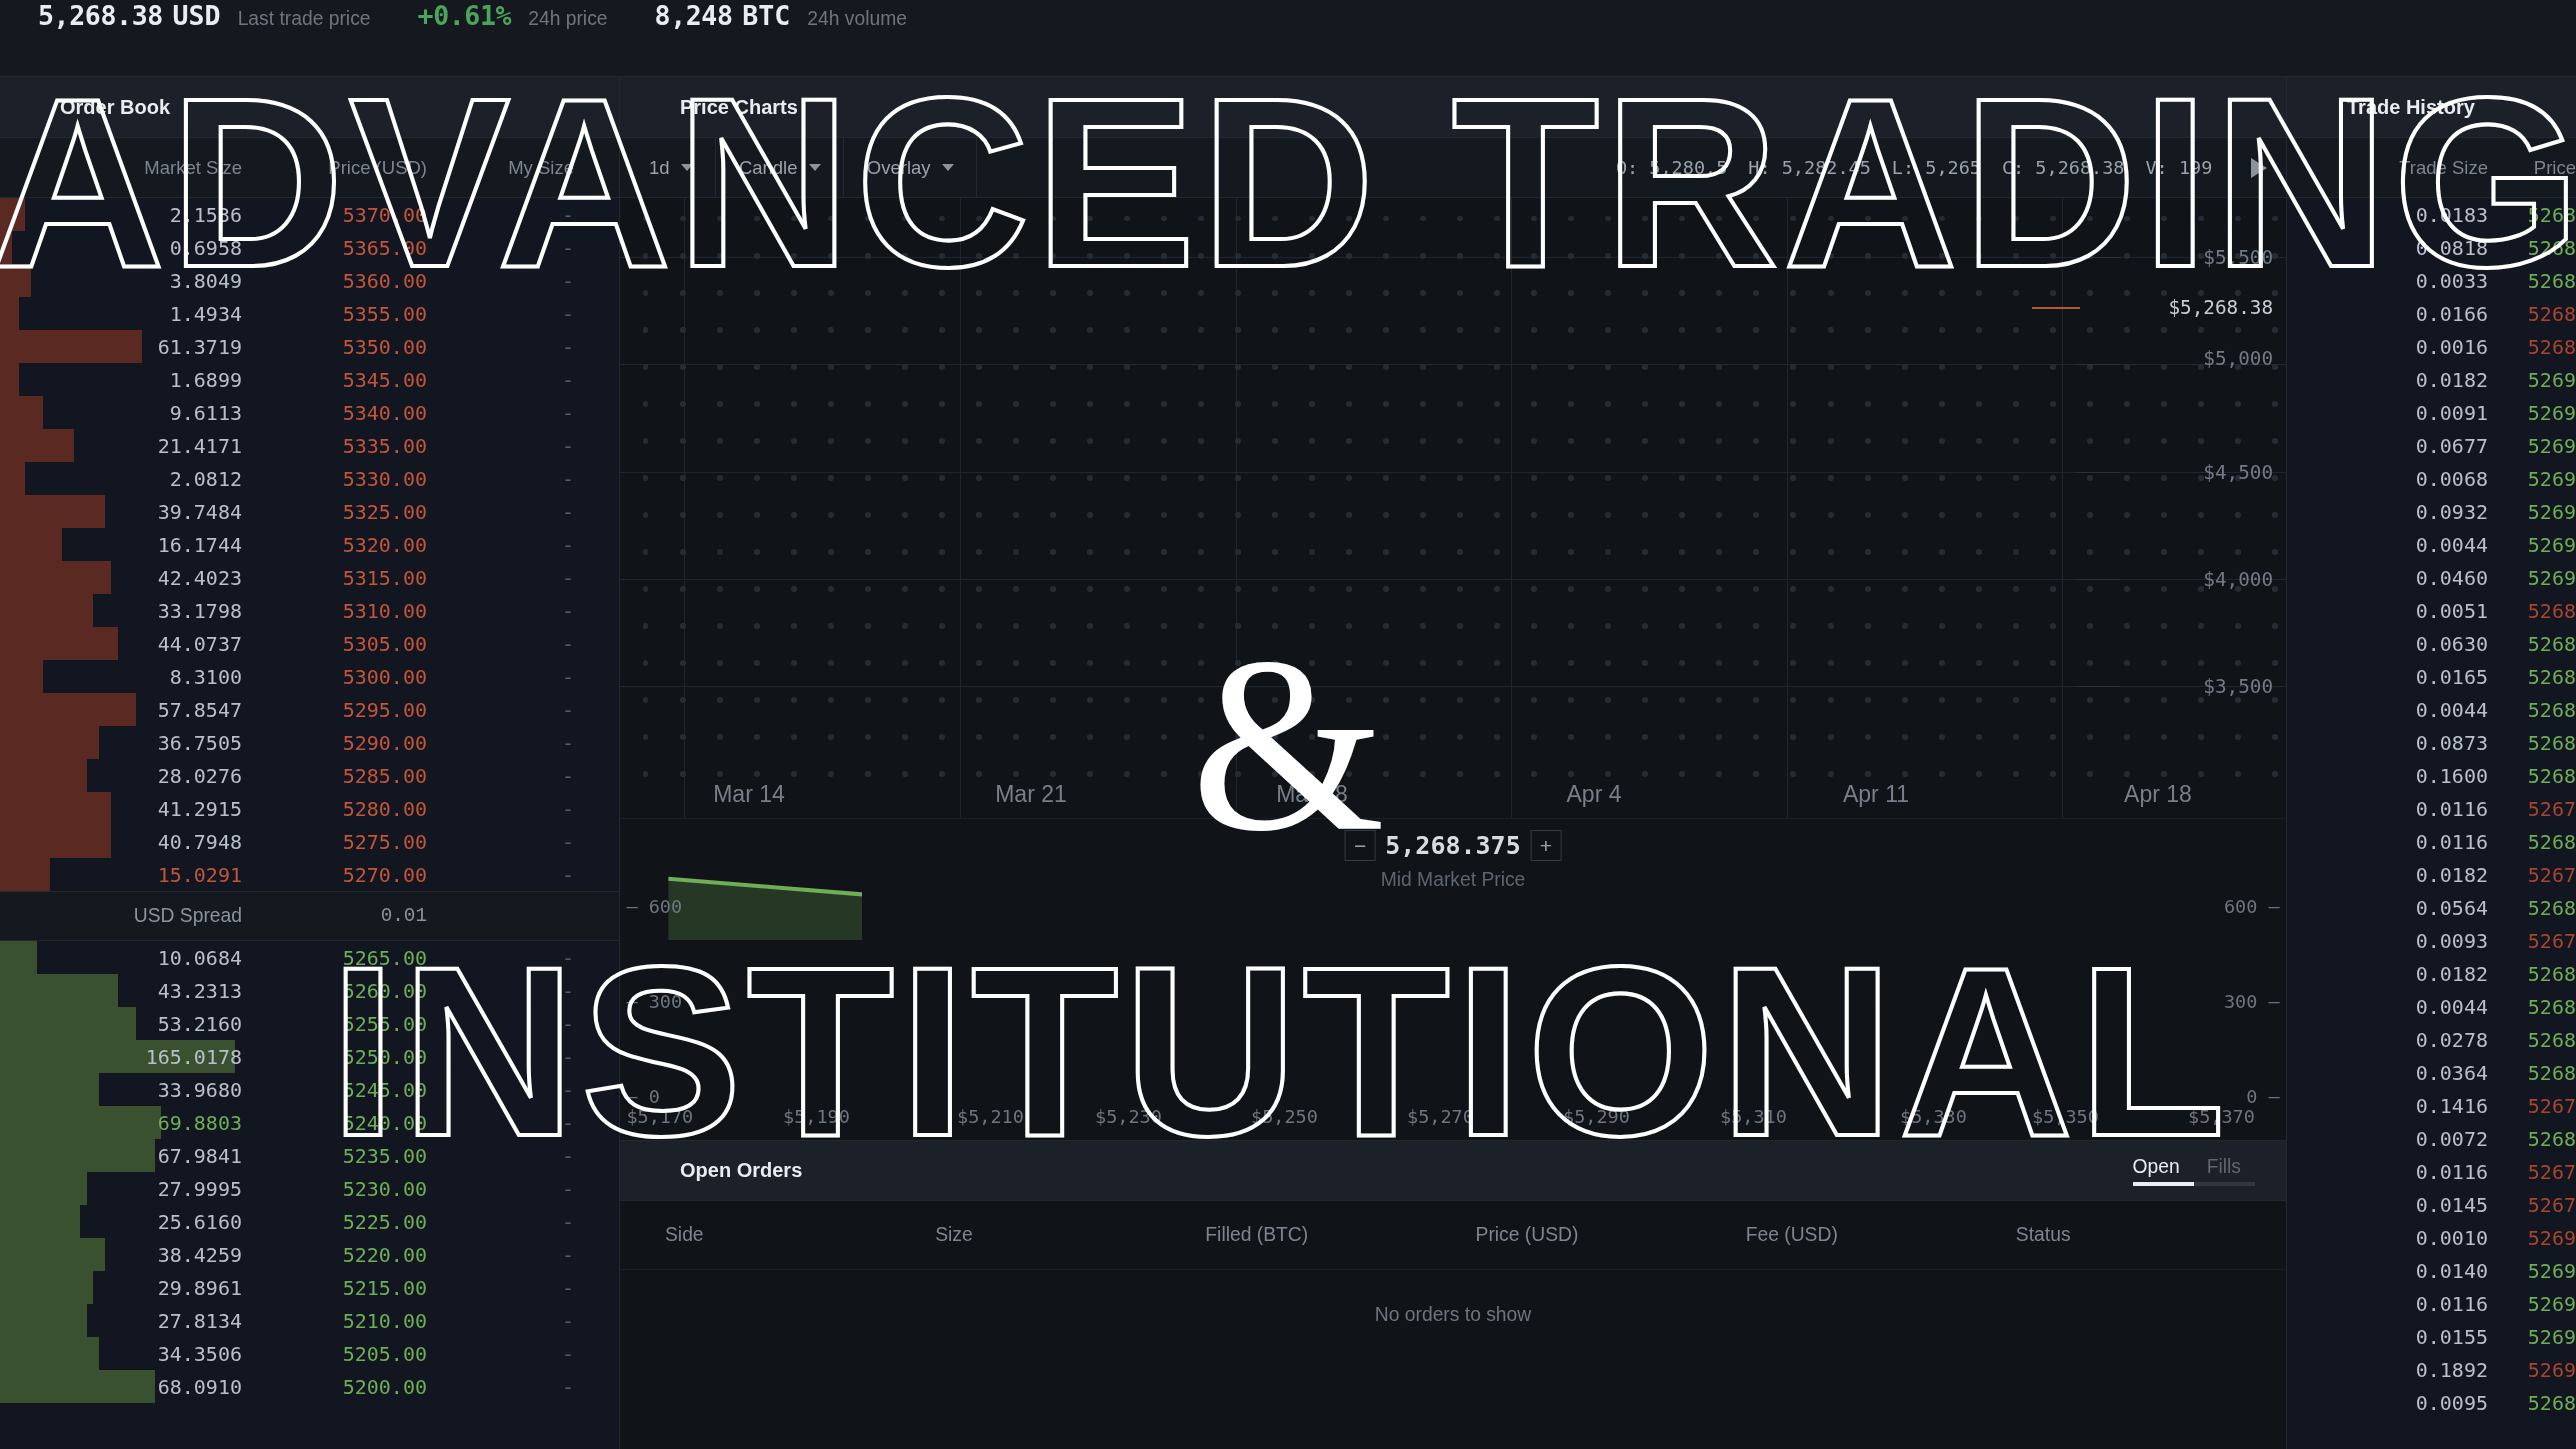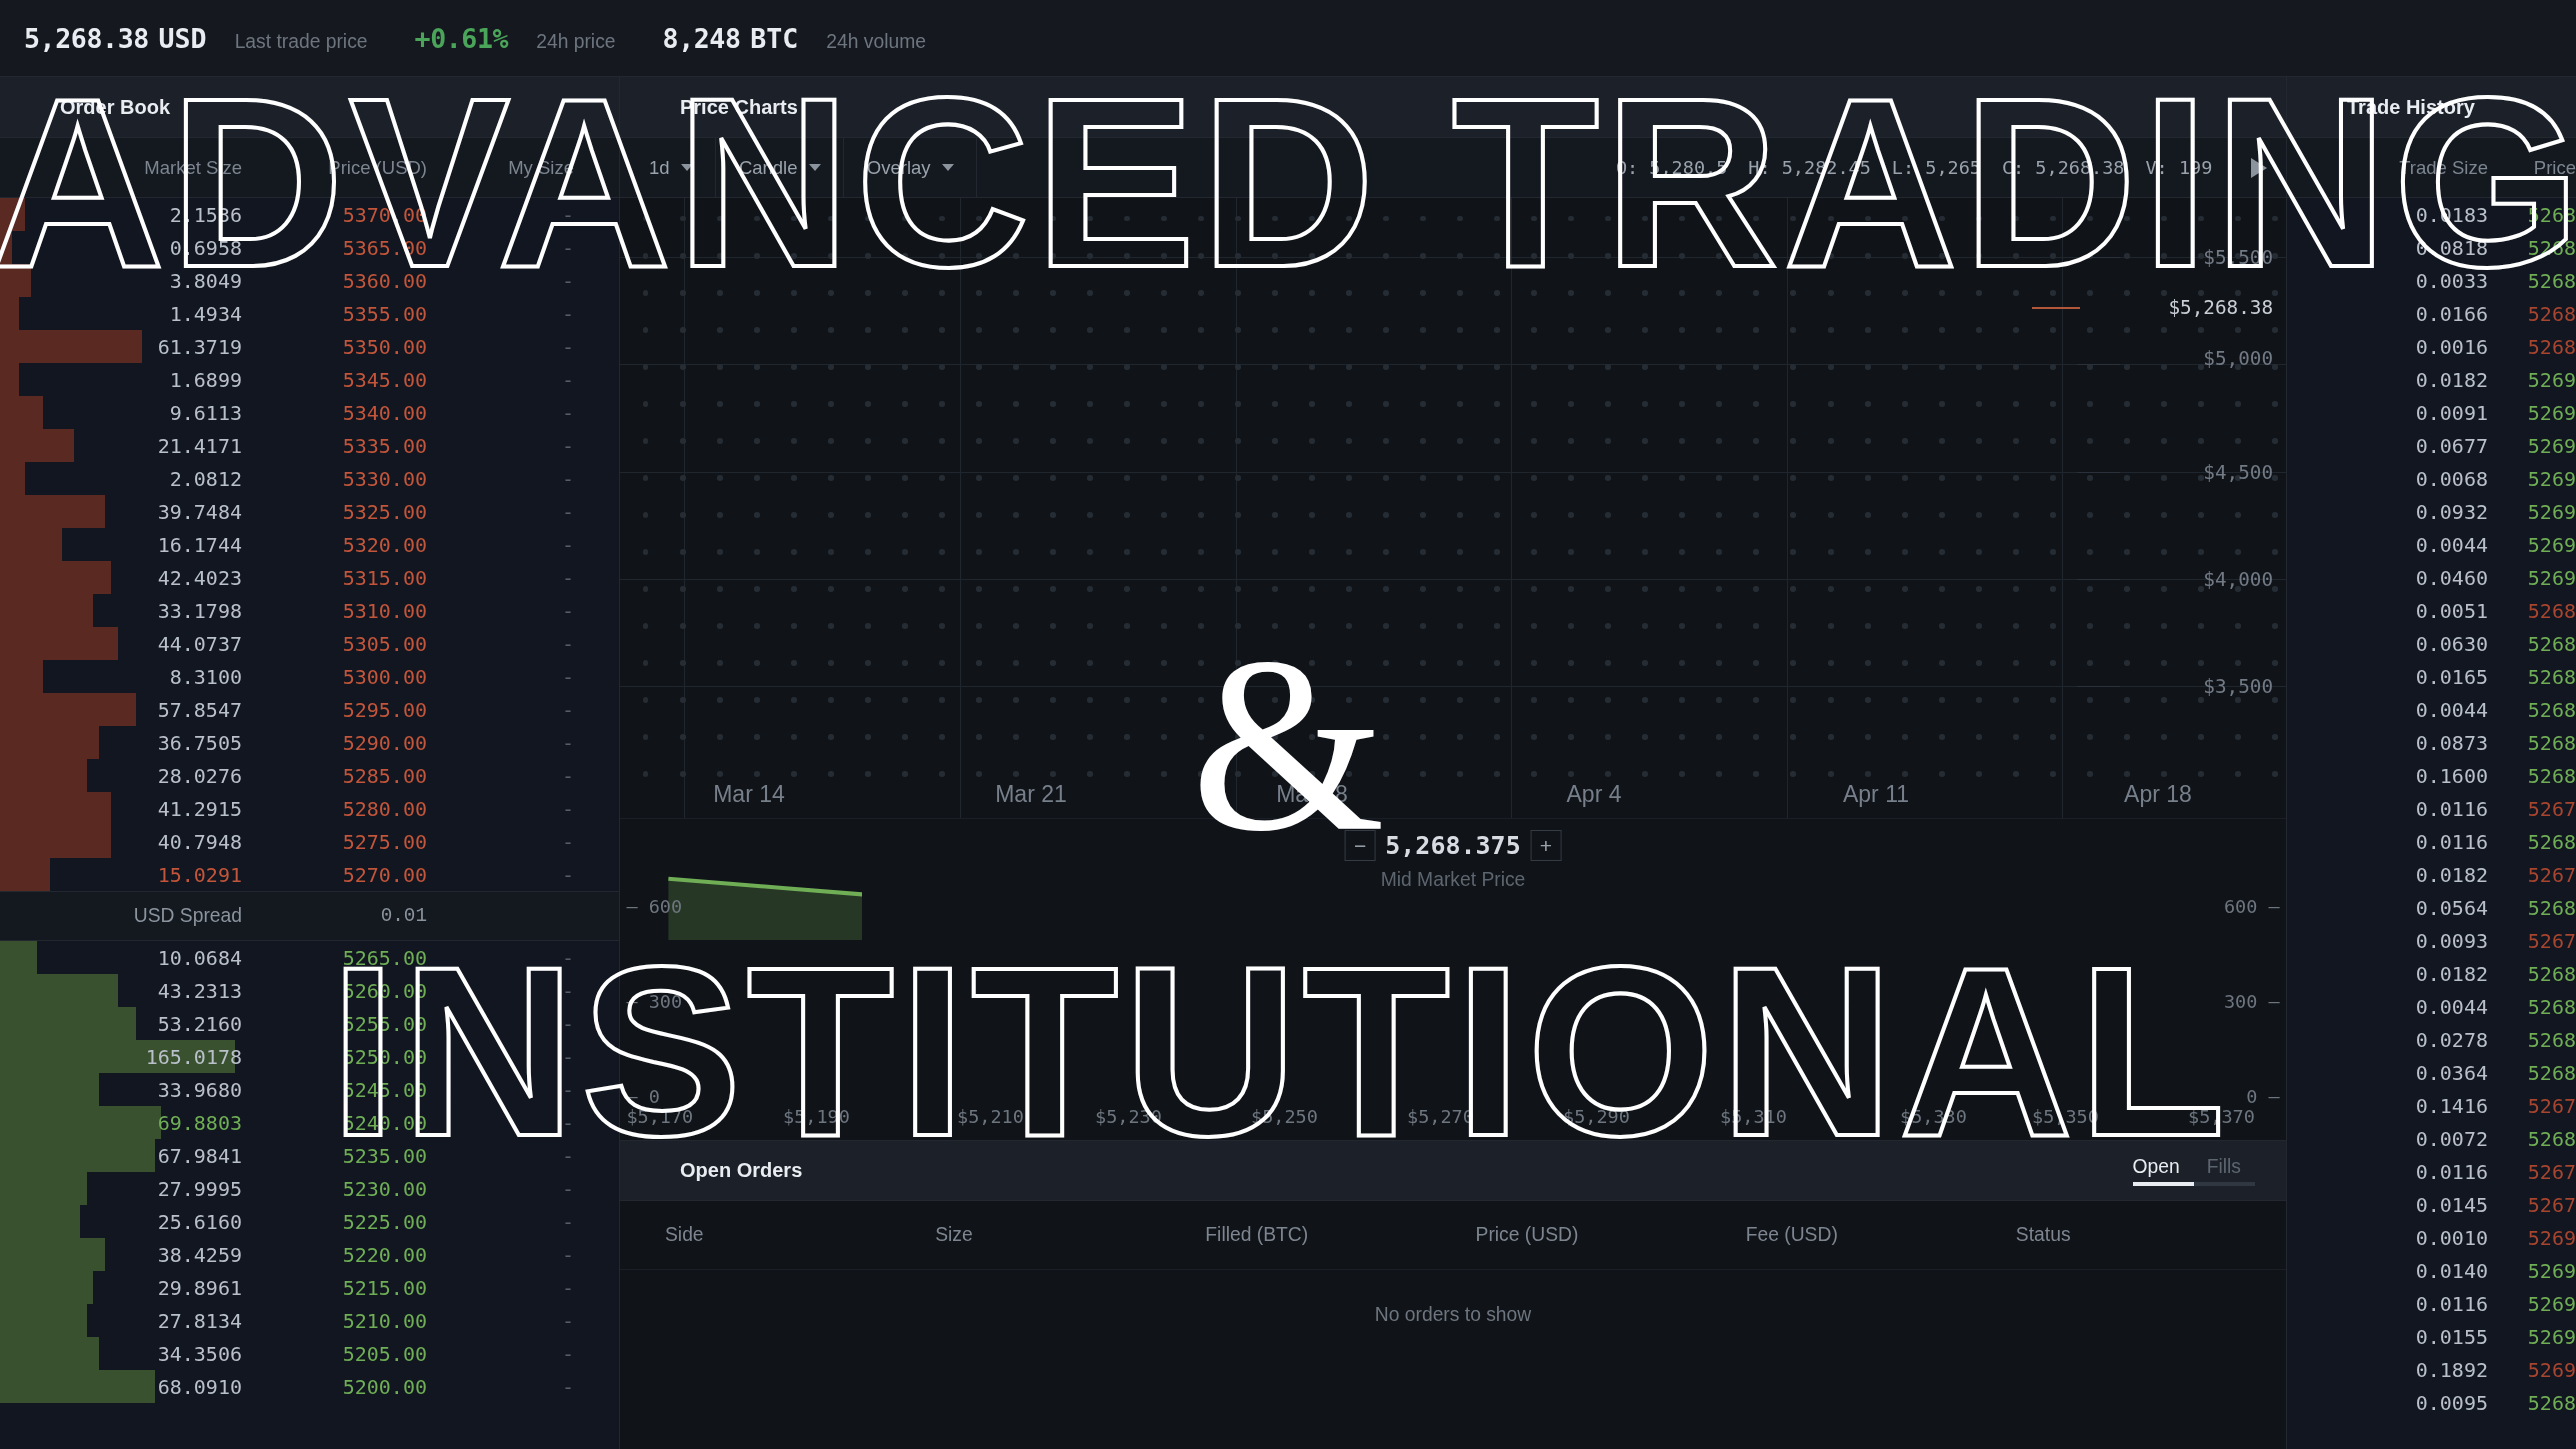--- a/index.html
+++ b/index.html
@@ -9,33 +9,33 @@
     background:#101419;
     font-family:"Liberation Sans", sans-serif;
     color:#d8dce2;
     -webkit-font-smoothing:antialiased;
   }
 
   
   #ticker {
     height:77px; background:#15191f;
     border-bottom:0.8px solid #232830;
-    display:flex; align-items:center; padding-left:24px; gap:0;
+    display:flex; padding-left:38px; gap:0;
   }
   .tk-group { display:flex; align-items:baseline; margin-right:47px; }
   .tk-val {
     font-family:"DejaVu Sans Mono", monospace;
     font-size:26.6px; font-weight:bold; color:#e9edf2; letter-spacing:-0.4px;
   }
   .tk-val.up { color:#4aa459; }
   .tk-unit {
     font-family:"DejaVu Sans Mono", monospace;
     font-size:26.6px; font-weight:bold; color:#e9edf2; margin-left:9.7px;
   }
-  .tk-lbl { font-size:19.3px; color:#6d757f; margin-left:28px; }
+  .tk-lbl { font-size:19.3px; color:#6d757f; margin-left:17px; }
 
   
   #workspace { display:flex; height:1372px; }
 
   
   .panel-head {
     height:61px; background:#1b2029; border-bottom:0.8px solid #232830;
     display:flex; align-items:center; padding:0 0 0 60px;
   }
   .panel-title { font-size:20px; font-weight:bold; color:#e9edf2; }

